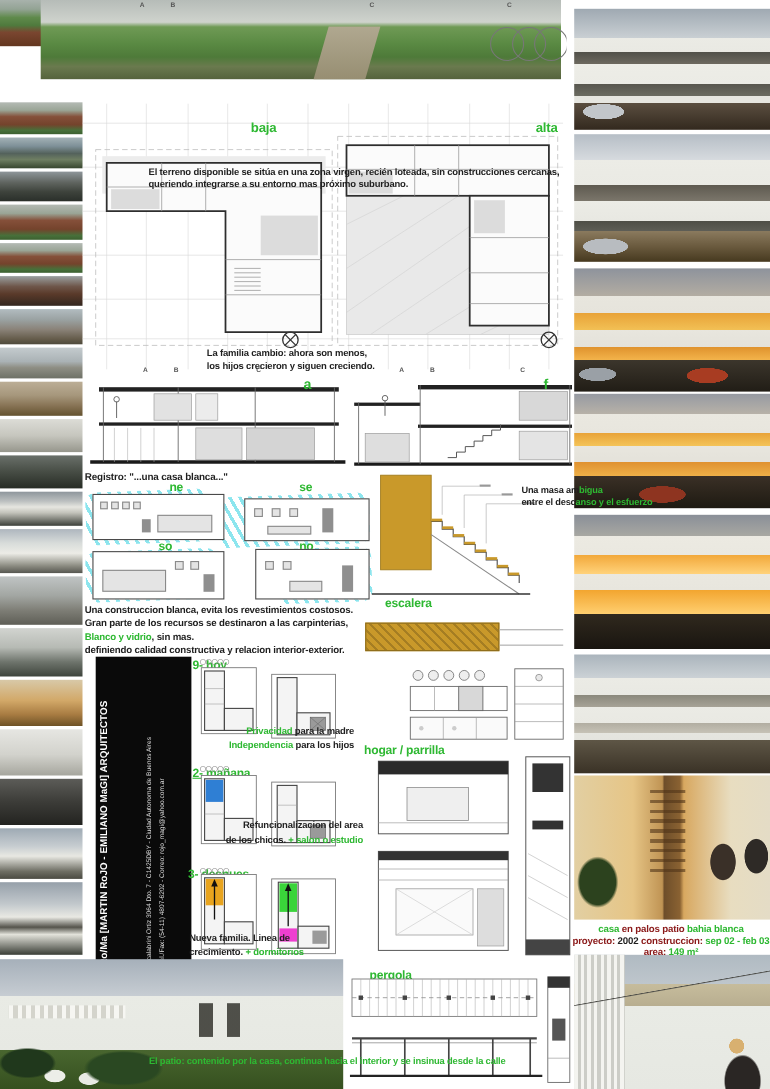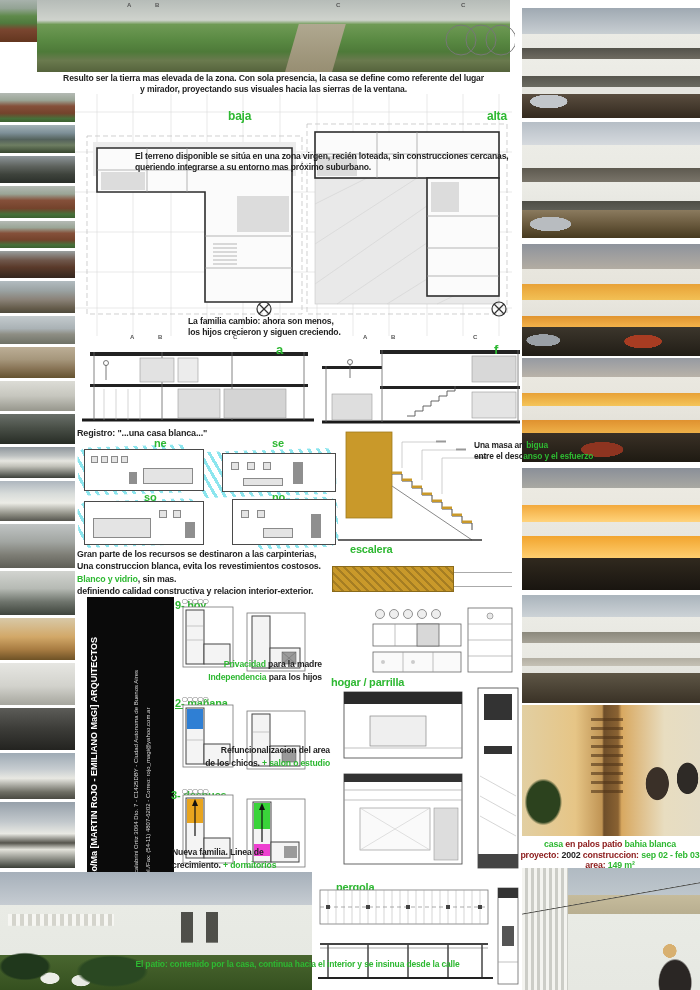--- a/index.html
+++ b/index.html
@@ -150,24 +150,20 @@
   <span class="gridletter" style="left:155px;top:2px;">B</span>
   <span class="gridletter" style="left:336px;top:2px;">C</span>
   <span class="gridletter" style="left:461px;top:2px;">C</span>
 
   <svg class="abs" style="left:443px;top:16px;" width="72" height="48" viewBox="0 0 72 48">
     <circle cx="18" cy="24" r="15" fill="none" stroke="#777" stroke-width="1"></circle>
     <circle cx="38" cy="24" r="15" fill="none" stroke="#777" stroke-width="1"></circle>
     <circle cx="58" cy="24" r="15" fill="none" stroke="#777" stroke-width="1"></circle>
   </svg>
 
-  <div class="abs txt" style="left:37px;top:73px;width:473px;text-align:center;font-size:8.6px;line-height:10.5px;">
-    <div>Resulto ser la tierra mas elevada de la zona. Con sola presencia, la casa se define como referente del lugar</div>
-    <div>y mirador, proyectando sus visuales hacia las sierras de la ventana.</div>
-  </div>
 
   <svg class="abs" style="left:75px;top:94px;" width="437" height="242" viewBox="0 0 437 242">
     <g stroke="#dadada" stroke-width="0.6">
       <line x1="22" y1="0" x2="22" y2="242"></line>
         <line x1="58" y1="0" x2="58" y2="242"></line>
       <line x1="96" y1="0" x2="96" y2="242"></line>
         <line x1="132" y1="0" x2="132" y2="242"></line>
       <line x1="168" y1="0" x2="168" y2="242"></line>
         <line x1="205" y1="0" x2="205" y2="242"></line>
       <line x1="242" y1="0" x2="242" y2="242"></line>
@@ -342,22 +338,22 @@
     <div class="ewd" style="left:100px;top:20px;width:10px;height:16px;"></div>
   </div>
   <div class="elev" style="left:232px;top:499px;width:102px;height:44px;">
     <div class="ew" style="left:8px;top:10px;width:8px;height:8px;"></div>
     <div class="ew" style="left:24px;top:10px;width:8px;height:8px;"></div>
     <div class="ewd" style="left:78px;top:14px;width:10px;height:24px;"></div>
     <div class="ew" style="left:30px;top:28px;width:30px;height:10px;"></div>
   </div>
 
   <div class="abs txt" style="left:77px;top:548px;width:290px;font-size:8.8px;line-height:12.4px;">
+    <div>Una construccion blanca, evita los revestimientos costosos.</div>
     <div>Gran parte de los recursos se destinaron a las carpinterias,</div>
-    <div>Una construccion blanca, evita los revestimientos costosos.</div>
     <div><span class="green">Blanco y vidrio</span><span>, sin mas.</span></div>
     <div>definiendo calidad constructiva y relacion interior-exterior.</div>
   </div>
 
   <div class="firmbar">
     <div class="vtext" style="left:2px;top:2px;height:279px;font-size:9px;font-weight:700;color:#ffffff;">Ro/Ma [MARTIN RoJO - EMILIANO MaGI] ARQUITECTOS</div>
     <div class="vtext" style="left:46px;top:18px;height:262px;font-size:6px;color:#dddddd;">Scalabrini Ortiz 3064 Dto. 7 - C1425DBY - Ciudad Autonoma de Buenos Aires</div>
     <div class="vtext" style="left:58px;top:18px;height:262px;font-size:6px;color:#dddddd;">Tel./Fax:  (54-11) 4807-6202  -  Correo:  rojo_magi@yahoo.com.ar</div>
   </div>
 

